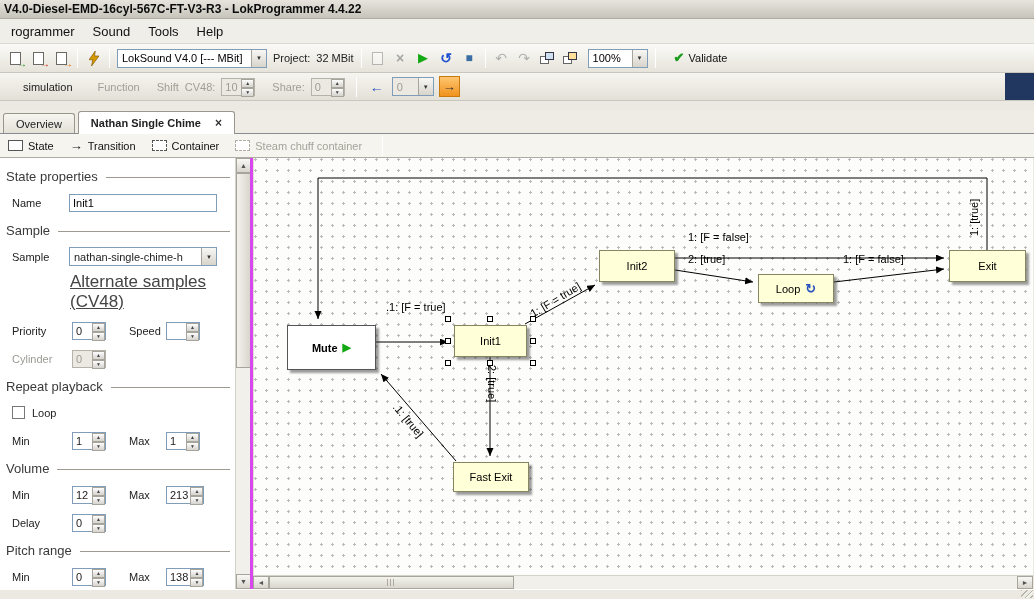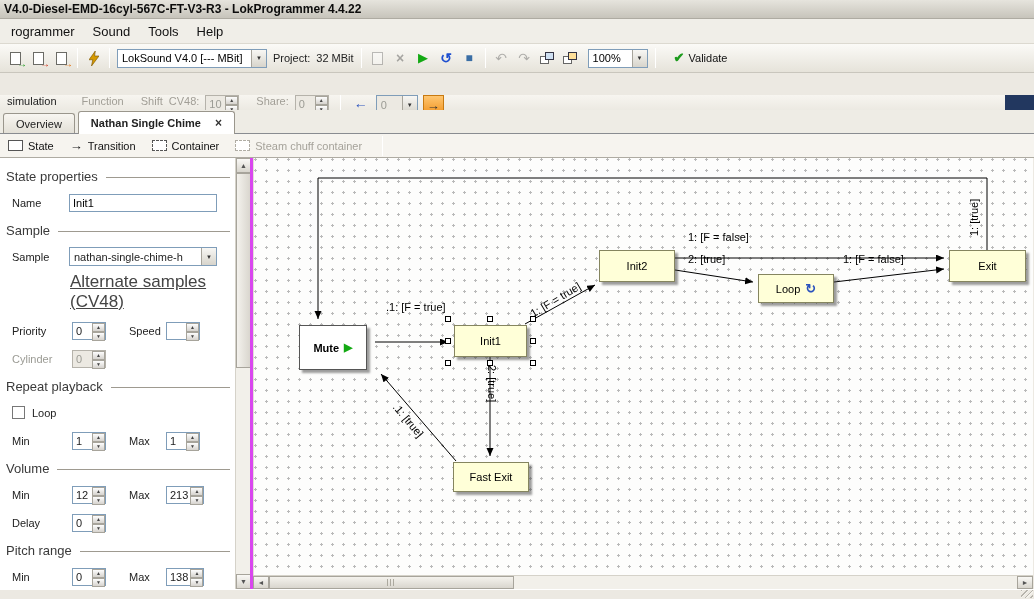--- a/index.html
+++ b/index.html
@@ -8,21 +8,21 @@
     --node-fill:#ffffd8;--node-border:#85855f;--play-green:#13a913;--loop-blue:#2a52be;
     --validate-green:#1d9b1d;--next-orange:#f59a23;}
   
   .titlebar{position:absolute;left:0;top:0;width:100%;height:19px;background:linear-gradient(180deg,#e6e4dd,#c7c4bb);border-bottom:1px solid #aeaba2;display:flex;align-items:center;padding-left:4px;}
   .titlebar .t{font-size:12px;font-weight:bold;color:#0c0c0c;}
   
   .menubar{position:absolute;left:0;top:19px;width:100%;height:25px;background:#f0eee8;border-bottom:1px solid #dcd9d0;display:flex;align-items:center;padding-left:2px;}
   .menubar .mi{font-size:13px;color:#111;padding:4px 9px;}
   
   .toolbar1{position:absolute;left:0;top:44px;width:100%;height:29px;background:linear-gradient(180deg,#fbfaf7,#e6e3da);border-bottom:1px solid #c9c6bd;display:flex;align-items:center;padding-left:4px;}
-  .toolbar2{position:absolute;left:0;top:73px;width:100%;height:28px;background:linear-gradient(180deg,#f7f5f0,#e3e0d7);border-bottom:1px solid #c9c6bd;display:flex;padding-left:4px;margin-top:22px;}
+  .toolbar2{position:absolute;left:0;top:73px;width:100%;height:28px;background:linear-gradient(180deg,#f7f5f0,#e3e0d7);border-bottom:1px solid #c9c6bd;display:flex;align-items:center;padding-left:20px;}
   .sep{width:1px;height:20px;background:#c2bfb6;border-right:1px solid #fff;margin:0 4px;}
   .tbtn{width:23px;height:22px;display:inline-flex;align-items:center;justify-content:center;border-radius:2px;}
   .tbtn.dis{opacity:.42;filter:grayscale(1);}
   .doc{position:relative;width:11px;height:13px;background:#fff;border:1px solid #6b6b66;}
   .doc .arr{position:absolute;right:-7px;bottom:-5px;font-size:10px;font-weight:bold;line-height:10px;}
   .arr.g{color:#159615;} .arr.r{color:#cc2b12;} .arr.o{color:#e06a00;}
   .glyph{font-size:12px;line-height:12px;}
   .glyph.play{color:var(--play-green);font-size:13px;}
   .glyph.refresh{color:#1e4fd0;font-weight:bold;font-size:14px;}
   .glyph.stop{color:#3a6ea5;font-size:12px;}
@@ -414,21 +414,21 @@
 
         <div class="elabel" style="left:132px;top:143px;">.1: [F = true]</div>
         <div class="elabel" style="left:274px;top:151px;transform:rotate(-31deg);transform-origin:left top;">1: [F = true]</div>
         <div class="elabel" style="left:434px;top:73px;">1: [F = false]</div>
         <div class="elabel" style="left:434px;top:95px;">2: [true]</div>
         <div class="elabel" style="left:589px;top:95px;">1: [F = false]</div>
         <div class="elabel" style="left:244px;top:207px;transform:rotate(90deg);transform-origin:left top;">2: [true]</div>
         <div class="elabel" style="left:146px;top:243px;transform:rotate(50deg);transform-origin:left top;">.1: [true]</div>
         <div class="elabel" style="left:714px;top:78px;transform:rotate(-90deg);transform-origin:left top;">1: [true]</div>
 
-        <div class="node mute" style="left:45px;top:167px;width:68px;height:45px;">
+        <div class="node mute" style="left:33px;top:167px;width:89px;height:45px;">
           <span>Mute</span>
           <span class="nicon play">▶</span>
         </div>
         <div class="node" style="left:200px;top:167px;width:73px;height:32px;">
           <span>Init1</span>
         </div>
         <div class="node" style="left:345px;top:92px;width:76px;height:32px;">
           <span>Init2</span>
         </div>
         <div class="node" style="left:504px;top:116px;width:76px;height:29px;">

